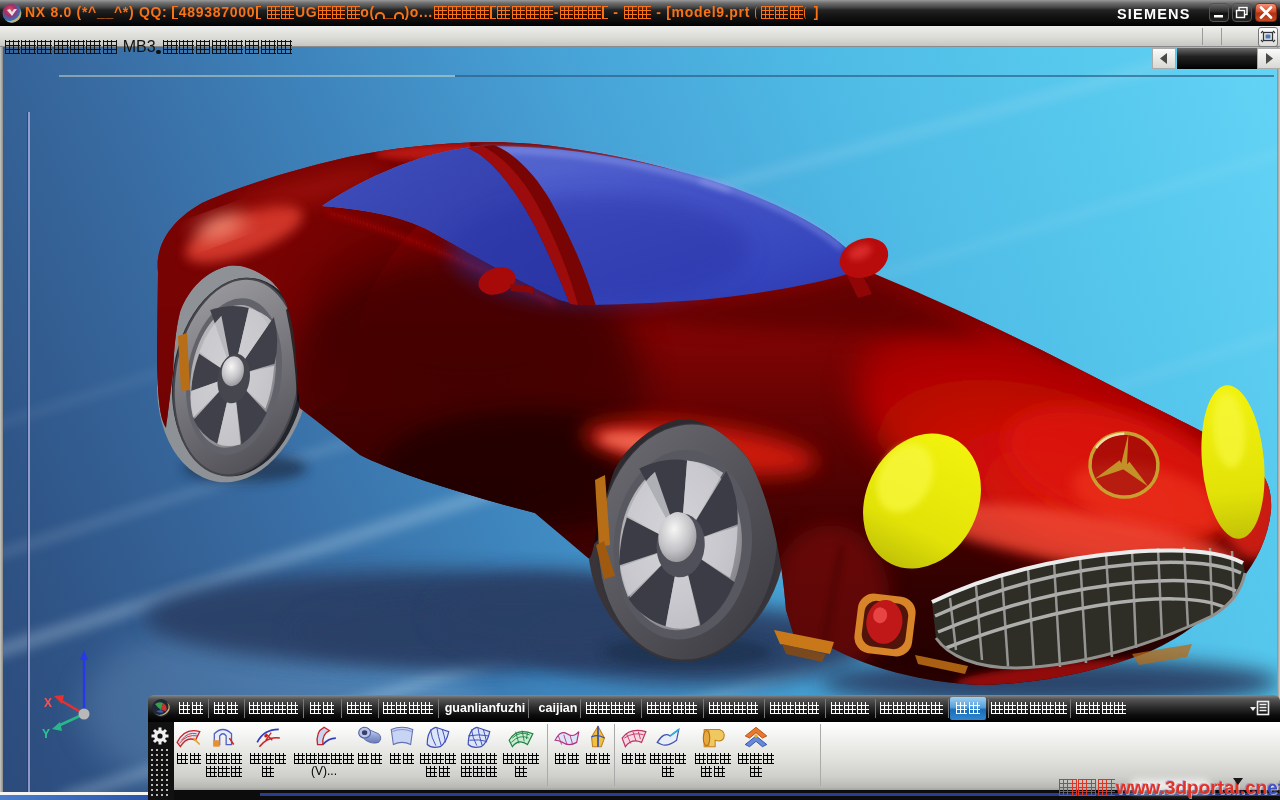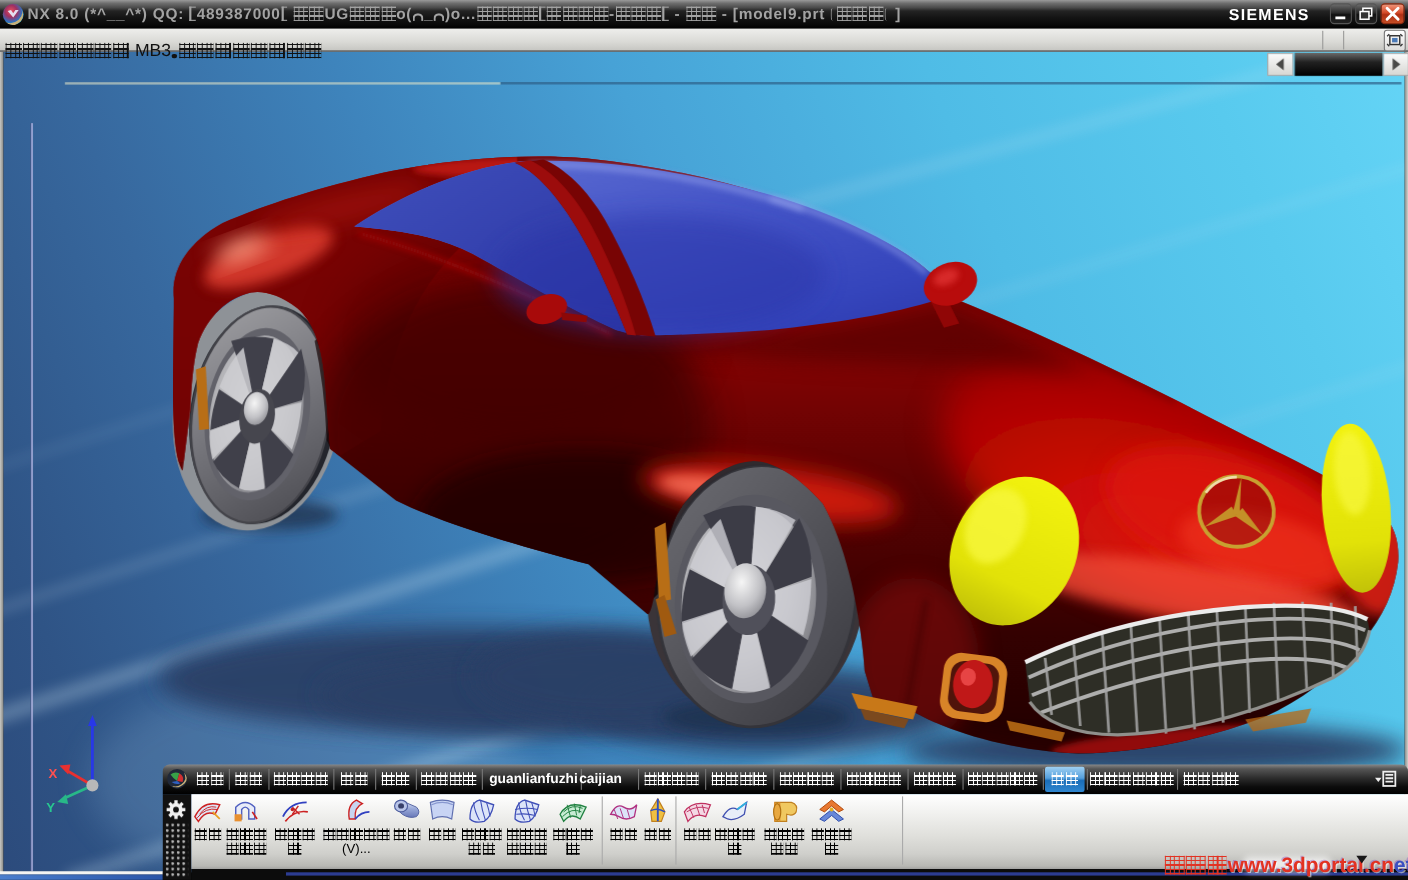--- a/index.html
+++ b/index.html
@@ -7,21 +7,21 @@
 i.c{width:.93em;height:.9em;margin:0 .045em;
  background:repeating-linear-gradient(90deg,currentColor 0 1px,transparent 1px 4.2px),
  repeating-linear-gradient(0deg,currentColor 0 1.1px,transparent 1.1px 4px);}
 i.cb{width:.42em;height:.9em;border-left:.18em solid currentColor;border-top:1px solid currentColor;border-bottom:1px solid currentColor;margin:0 .03em}
 i.cp{width:.34em;height:.85em;border-left:1.5px solid currentColor;border-radius:50% 0 0 50%/40% 0 0 40%;margin:0 .04em}
 i.cd{width:.3em;height:.3em;background:currentColor;border-radius:50%;vertical-align:-0.15em;margin:0 .06em}
 i.cu{width:.68em;height:.5em;border:2px solid currentColor;border-bottom:none;border-radius:.34em .34em 0 0;margin:0 .04em}
 .abs{position:absolute}
 #titlebar{left:0;top:0;width:1280px;height:26px;
  background:linear-gradient(#9a9a9a 0,#6e6e6e 3px,#4a4a4a 7px,#232323 10px,#141414 16px,#0a0a0a 22px,#000 26px);}
-#title-text{left:25px;top:4px;color:#a3a3a3;font-weight:bold;font-size:14px;white-space:nowrap;letter-spacing:0.7px}
+#title-text{left:25px;top:4px;color:#f97316;font-weight:bold;font-size:14px;white-space:nowrap;letter-spacing:0.7px}
 #siemens{left:1117px;top:6px;color:#fff;font-weight:bold;font-size:14.5px;letter-spacing:1.2px;font-family:"Liberation Sans",sans-serif}
 .winbtn{top:3px;width:20px;height:19px;border-radius:4px;border:1px solid #555;
  background:linear-gradient(#6a6a6a,#2a2a2a 45%,#111 55%,#222);color:#eee;text-align:center}
 #promptbar{left:0;top:26px;width:1280px;height:21px;
  background:linear-gradient(#eeeeec,#dadad6 60%,#c6c6c2);border-bottom:1px solid #8a8a8a}
 #prompt-text{left:4px;top:38px;color:#111;font-weight:normal;font-size:16px;white-space:nowrap}
 #viewport{left:3px;top:47px;width:1274px;height:746px;overflow:hidden;
  background:linear-gradient(248deg,#64d4f6 0%,#58caee 12%,#4fbce6 28%,#47a2d6 46%,#3e84bc 62%,#37689e 78%,#2f5486 92%,#2c4b7c 100%);}
 #lborder{left:0;top:47px;width:3px;height:747px;background:linear-gradient(90deg,#c8c8c4,#8a8a86)}
 #rborder{left:1277px;top:47px;width:3px;height:747px;background:linear-gradient(90deg,#8a8a86,#d0d0cc)}
@@ -443,21 +443,21 @@
 <div class="tab" style="left:244px;width:59px"><i class="c"></i><i class="c"></i><i class="c"></i><i class="c"></i></div>
 <div class="tabsep" style="left:303px"></div>
 <div class="tab" style="left:303px;width:38px"><i class="c"></i><i class="c"></i></div>
 <div class="tabsep" style="left:341px"></div>
 <div class="tab" style="left:341px;width:37px"><i class="c"></i><i class="c"></i></div>
 <div class="tabsep" style="left:378px"></div>
 <div class="tab" style="left:378px;width:60px"><i class="c"></i><i class="c"></i><i class="c"></i><i class="c"></i></div>
 <div class="tabsep" style="left:438px"></div>
 <div class="tab" style="left:440px;width:90px">guanlianfuzhi</div>
 <div class="tabsep" style="left:528px"></div>
-<div class="tab" style="left:520px;width:52px">caijian</div>
+<div class="tab" style="left:532px;width:52px">caijian</div>
 <div class="tabsep" style="left:580px"></div>
 <div class="tab" style="left:580px;width:61px"><i class="c"></i><i class="c"></i><i class="c"></i><i class="c"></i></div>
 <div class="tabsep" style="left:641px"></div>
 <div class="tab" style="left:641px;width:62px"><i class="c"></i><i class="c"></i><i class="c"></i><i class="c"></i></div>
 <div class="tabsep" style="left:703px"></div>
 <div class="tab" style="left:703px;width:61px"><i class="c"></i><i class="c"></i><i class="c"></i><i class="c"></i></div>
 <div class="tabsep" style="left:764px"></div>
 <div class="tab" style="left:764px;width:61px"><i class="c"></i><i class="c"></i><i class="c"></i><i class="c"></i></div>
 <div class="tabsep" style="left:825px"></div>
 <div class="tab" style="left:825px;width:50px"><i class="c"></i><i class="c"></i><i class="c"></i></div>

